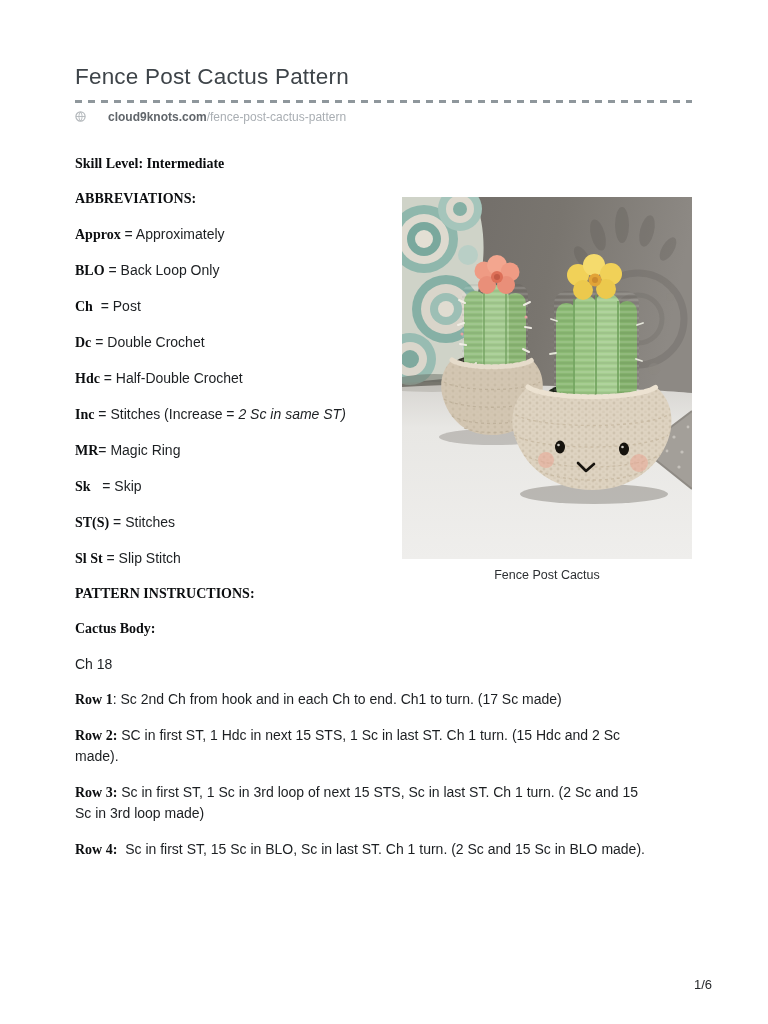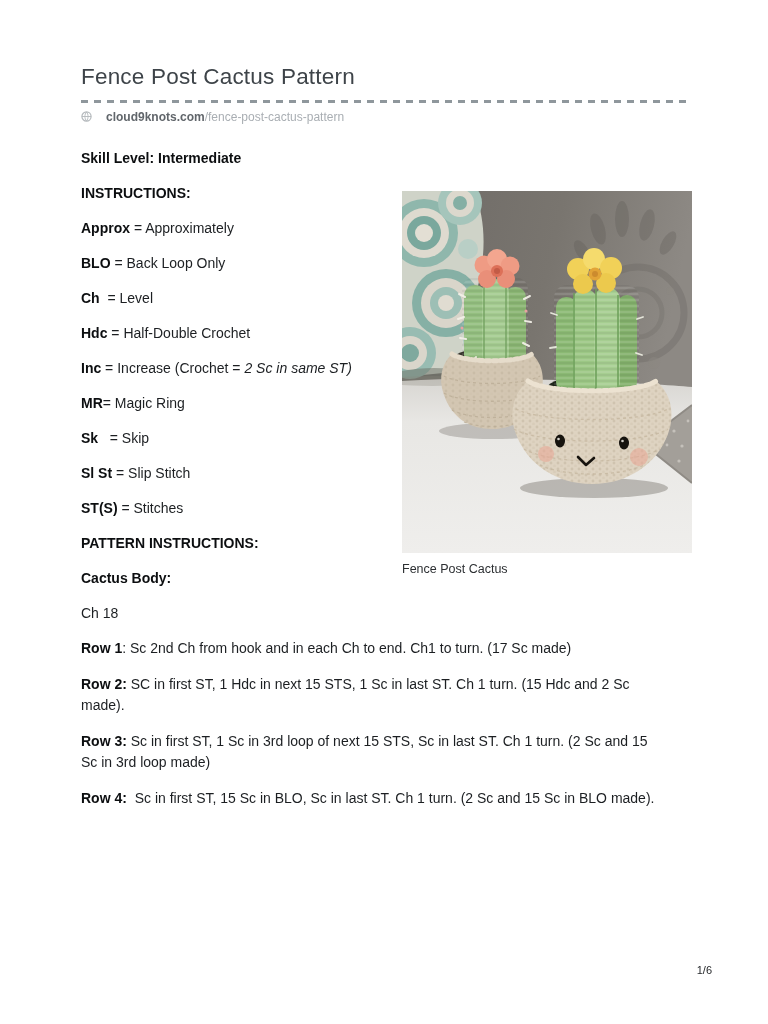--- a/index.html
+++ b/index.html
@@ -6,66 +6,66 @@
   html, body { background: #ffffff; }
   .page {
     position: relative;
     width: 768px;
     height: 1024px;
     background: #ffffff;
     font-family: "Liberation Sans", "DejaVu Sans", sans-serif;
     color: #1c1f22;
     overflow: hidden;
     margin: 0 auto;
-    padding-left: 6px;
   }
   .content { padding: 64px 76px 0 75px; }
   h1.title {
     font-size: 22.5px;
     font-weight: 400;
     color: #3e4449;
     margin: 0 0 10px 0;
     letter-spacing: 0.2px;
   }
   .divider {
     height: 2.5px;
     background: repeating-linear-gradient(to right, #8f979c 0 7px, transparent 7px 13px);
     margin: 0 0 7px 0;
   }
   .url-line {
     display: flex;
     align-items: center;
-    gap: 14px;
+    gap: 22px;
     font-size: 12px;
     color: #a9aeb3;
-    margin: 0 0 24px 0;
+    margin: 0 0 30px 0;
   }
   .url-line .domain { color: #61666b; font-weight: 700; }
   .url-line .favicon { flex: 0 0 auto; opacity: 0.75; }
   p { font-size: 14px; line-height: 20px; margin: 0 0 15px 0; color: #1c1f22; }
-  p strong, p.bold { color: #0c0e10; font-weight: 700; }
+  p strong, p.bold { color: #0c0e10; font-weight: 700; font-family: Liberation Serif, serif; }
   p.bold { font-weight: 700; }
   .rows p { line-height: 21px; margin-bottom: 15px; }
   .section-gap { margin-top: 6px; }
   figure.photo {
     float: right;
     width: 290px;
     margin: 8px 0 12px 24px;
   }
   figure.photo svg { display: block; }
   figcaption {
     font-size: 12.5px;
     color: #2c2f32;
+    text-align: center;
     margin-top: 9px;
   }
   .page-num {
     position: absolute;
     right: 56px;
-    bottom: 48px;
-    font-size: 11px;
+    bottom: 32px;
+    font-size: 13px;
     color: #26282b;
   }
   i.it { font-style: italic; }
 </style>
 </head>
 <body>
 
 <div class="page">
   <div class="content">
 
@@ -254,31 +254,32 @@
               <circle cx="144" cy="263" r="8" fill="#e9a593" opacity="0.55"></circle>
               <circle cx="237" cy="266" r="9" fill="#e9a593" opacity="0.55"></circle>
               <path d="M176,266 L184,274 L192,267" stroke="#16130e" stroke-width="2.6" fill="none" stroke-linecap="round" stroke-linejoin="round"></path>
             </g>
           </g>
         </g>
       </svg>
       <figcaption>Fence Post Cactus</figcaption>
     </figure>
 
-    <p class="bold">INSTRUCTIONS:</p>
+    <p class="bold">ABBREVIATIONS:</p>
 
     <p><strong>Approx</strong><span> = </span><span>Approximately</span><i class="it"></i></p>
     <p><strong>BLO</strong><span> = </span><span>Back Loop Only</span><i class="it"></i></p>
-    <p><strong>Ch</strong><span>&nbsp; = </span><span>Level</span><i class="it"></i></p>
+    <p><strong>Ch</strong><span>&nbsp; = </span><span>Post</span><i class="it"></i></p>
+    <p><strong>Dc</strong><span> = </span><span>Double Crochet</span><i class="it"></i></p>
     <p><strong>Hdc</strong><span> = </span><span>Half-Double Crochet</span><i class="it"></i></p>
-    <p><strong>Inc</strong><span> = </span><span>Increase (Crochet = </span><i class="it">2 Sc in same ST)</i></p>
+    <p><strong>Inc</strong><span> = </span><span>Stitches (Increase = </span><i class="it">2 Sc in same ST)</i></p>
     <p><strong>MR</strong><span>= </span><span>Magic Ring</span><i class="it"></i></p>
     <p><strong>Sk</strong><span>&nbsp;&nbsp; = </span><span>Skip</span><i class="it"></i></p>
+    <p><strong>ST(S)</strong><span> = </span><span>Stitches</span><i class="it"></i></p>
     <p><strong>Sl St</strong><span> = </span><span>Slip Stitch</span><i class="it"></i></p>
-    <p><strong>ST(S)</strong><span> = </span><span>Stitches</span><i class="it"></i></p>
 
     <p class="bold section-gap">PATTERN INSTRUCTIONS:</p>
     <p class="bold">Cactus Body:</p>
     <p>Ch 18</p>
 
     <div class="rows">
       <p><strong>Row 1</strong><span>: </span><span>Sc 2nd Ch from hook and in each Ch to end. Ch1 to turn. (17 Sc made)</span></p>
       <p><strong>Row 2:</strong><span> </span><span>SC in first ST, 1 Hdc in next 15 STS, 1 Sc in last ST. Ch 1 turn. (15 Hdc and 2 Sc<br>made).</span></p>
       <p><strong>Row 3:</strong><span> </span><span>Sc in first ST, 1 Sc in 3rd loop of next 15 STS, Sc in last ST. Ch 1 turn. (2 Sc and 15<br>Sc in 3rd loop made)</span></p>
       <p><strong>Row 4:</strong><span>&nbsp; </span><span>Sc in first ST, 15 Sc in BLO, Sc in last ST. Ch 1 turn. (2 Sc and 15 Sc in BLO made).</span></p>

